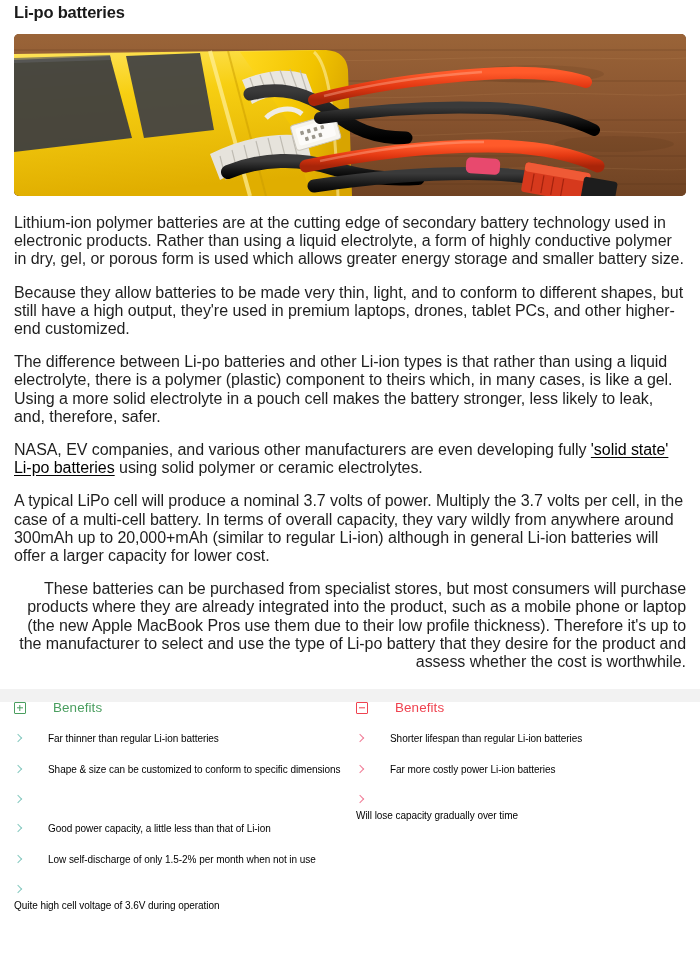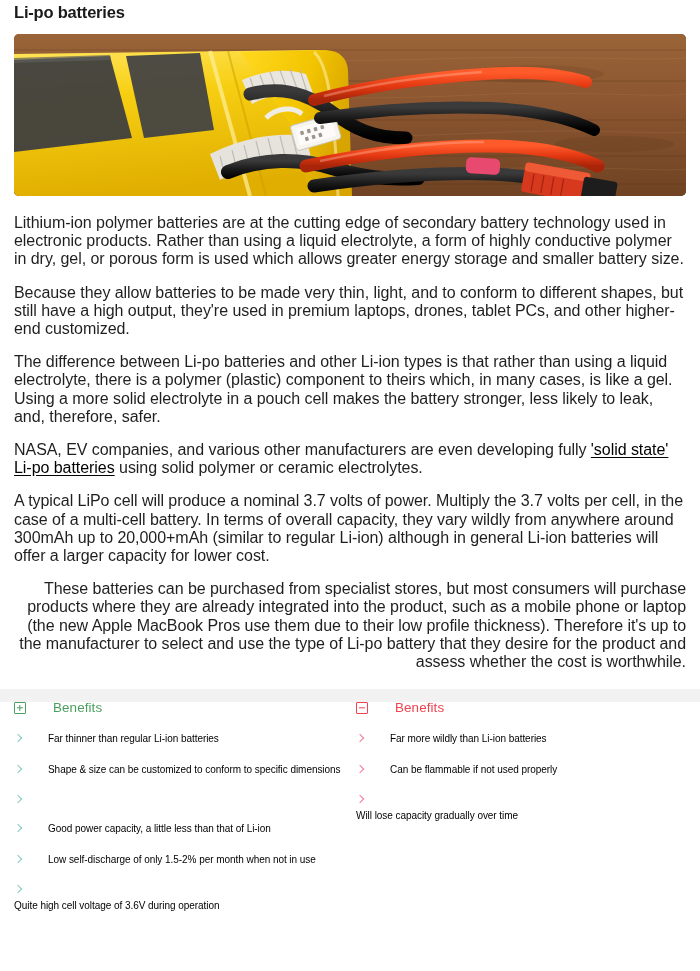--- a/index.html
+++ b/index.html
@@ -337,25 +337,25 @@
     </div>
 
     <div class="proscons-col pc-drawbacks">
       <div class="pc-header">
         <span class="box-icon minus"></span>
         <span class="pc-header-label">Benefits</span>
       </div>
       <ul class="pc-list">
         <li class="pc-item">
           <span class="chev"></span>
-          <span class="pc-text">Far more wildly than Li-ion batteries</span>
-        </li>
-        <li class="pc-item">
-          <span class="chev"></span>
-          <span class="pc-text">Can be flammable if not used properly</span>
+          <span class="pc-text">Shorter lifespan than regular Li-ion batteries</span>
+        </li>
+        <li class="pc-item">
+          <span class="chev"></span>
+          <span class="pc-text">Far more costly power Li-ion batteries</span>
         </li>
         <li class="pc-item">
           <span class="chev"></span>
           <span class="pc-text">Will lose capacity gradually over time</span>
         </li>
       </ul>
     </div>
 
   </div>
 

